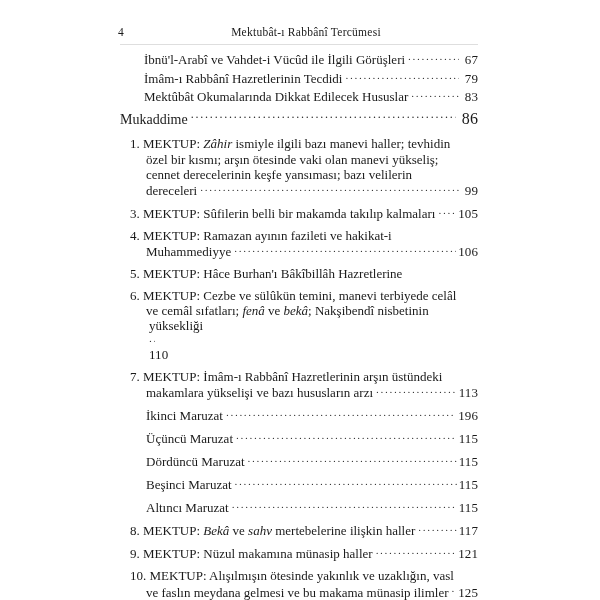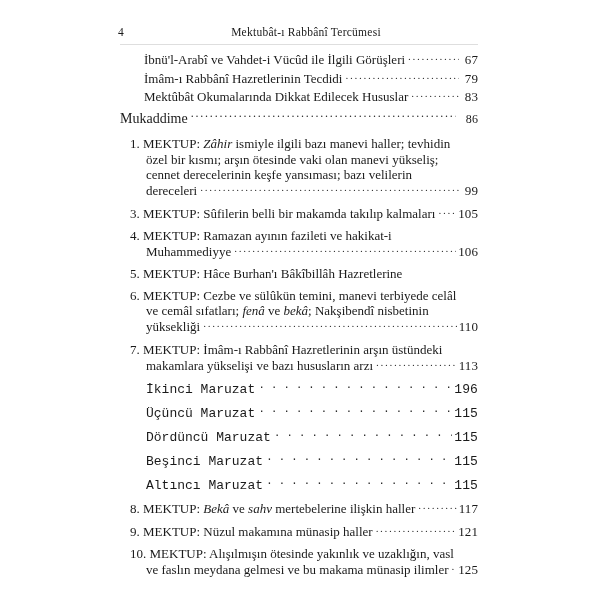--- a/index.html
+++ b/index.html
@@ -68,21 +68,21 @@
     display: block;
     font-size: 13px;
     line-height: 15.1px;
     margin: 0 0 2.6px 0;
     padding-right: 0;
   }
   
   .lvl-front   { padding-left: 24px; }   
   .lvl-part    { padding-left: 0px; }    
   .lvl-mektup  { padding-left: 10px; }   
-  .lvl-sub     { padding-left: 26px; font-family: Liberation Mono, monospace; }
+  .lvl-sub     { padding-left: 26px; }
   .entry.multiline .lines { display: block; }
   .entry .line { display: block; white-space: nowrap; }
   .entry .line.cont { padding-left: 16px; }
 
   
   .leaderline {
     display: flex;
     align-items: baseline;
     white-space: nowrap;
   }
@@ -114,21 +114,21 @@
   .lvl-sub .leaderline .txt { padding-left: 0; }
 
   
   .part-head {
     font-size: 14px;
     line-height: 19px;
     margin-top: 5px;
     margin-bottom: 6px;
   }
   .part-head .dots::before { font-size: 12px; }
-  .part-head .pageno { font-size: 12px; min-width: 20px; }
+  .part-head .pageno { font-size: 16px; min-width: 20px; }
 
   
   .gap-sm { margin-top: 7px; }
 
   i, .ital { font-style: italic; }
 </style>
 </head>
 <body>
 
 <div class="page">
@@ -215,21 +215,21 @@
       </div>
     </div>
 
     <div class="entry lvl-mektup multiline gap-sm">
       <div class="lines">
         <span class="line">6. MEKTUP: Cezbe ve sülûkün temini, manevi terbiyede celâl</span>
         <span class="line cont">
           <span>ve cemâl sıfatları; </span><i>fenâ</i><span> ve </span><i>bekâ</i><span>; Nakşibendî nisbetinin</span>
         </span>
       </div>
-      <div class="leaderline" style="padding-left:16px;">
+      <div class="leaderline" style="padding-left:16px;flex-direction:column;">
         <span class="txt">yüksekliği</span>
         <span class="dots"></span>
         <span class="pageno">110</span>
       </div>
     </div>
 
     <div class="entry lvl-mektup multiline gap-sm">
       <div class="lines">
         <span class="line">7. MEKTUP: İmâm-ı Rabbânî Hazretlerinin arşın üstündeki</span>
       </div>

